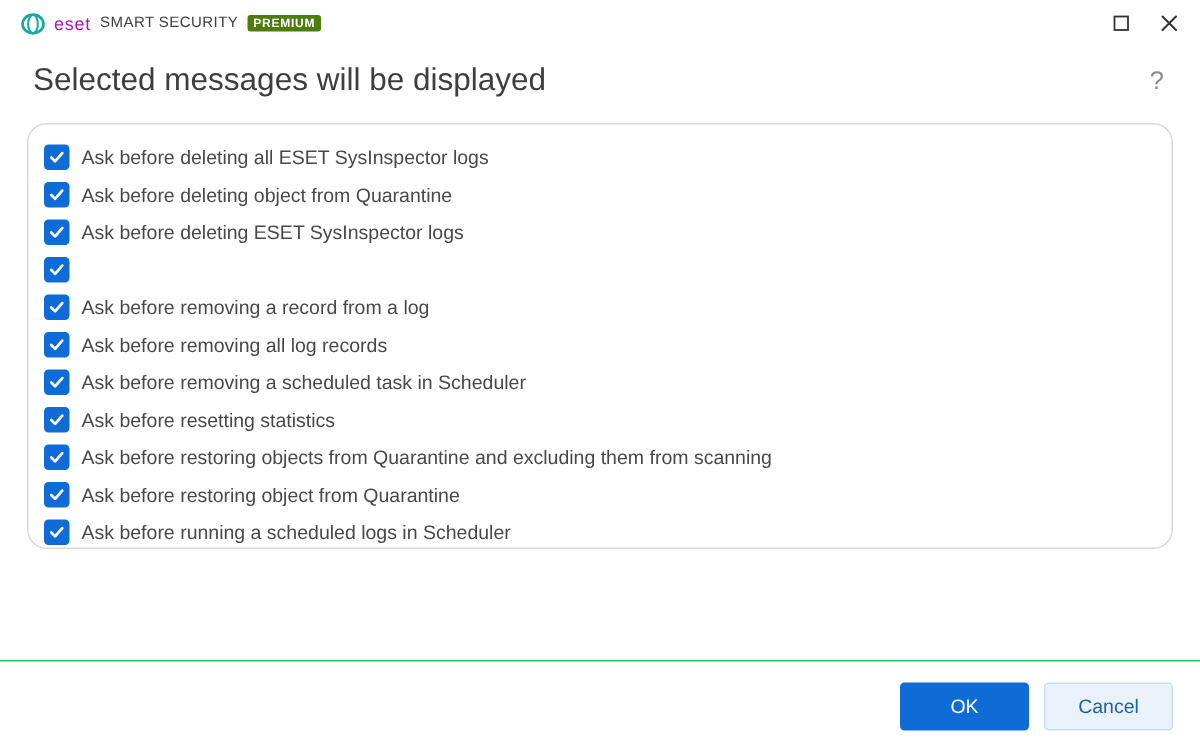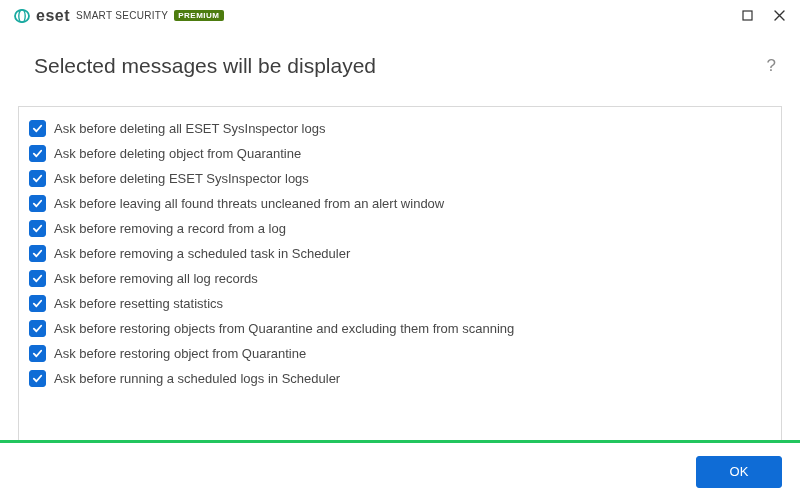--- a/index.html
+++ b/index.html
@@ -25,24 +25,24 @@
     align-items: center;
     gap: 6px;
     font-size: 12px;
     color: #404040;
   }
   .brand-logo {
     display: inline-flex;
     align-items: center;
   }
   .brand-eset {
-    font-weight: 700;
+    font-weight: 400;
     letter-spacing: 0.5px;
-    color: #404040;
-    font-size: 16px;
+    color: #a21caf;
+    font-size: 12px;
   }
   .brand-prod {
     font-weight: 400;
     color: #404040;
     font-size: 10px;
     letter-spacing: 0.3px;
   }
   .brand-badge {
     background: #4d7c0f;
     color: #fff;
@@ -67,34 +67,34 @@
   }
   .header {
     display: flex;
     align-items: center;
     padding: 6px 18px 12px 18px;
   }
   .header h1 {
     font-size: 21px;
     font-weight: 400;
     color: #3e3e3e;
-    margin: 16px;
+    margin: 4px;
   }
   .help-icon {
     margin-left: auto;
     font-size: 17px;
     color: #8a8a8a;
     cursor: pointer;
     padding: 2px 6px;
   }
   .content-wrap {
     margin: 0 18px;
     border: 1px solid #d9d9d9;
-    border-radius: 0;
-    height: 351px;
+    border-radius: 13px;
+    height: 284px;
     position: relative;
     overflow: hidden;
   }
   .list {
     padding: 9px 8px 8px 6px;
     height: 100%;
     overflow-y: auto;
   }
   .list::-webkit-scrollbar { width: 10px; }
   .list::-webkit-scrollbar-track { background: transparent; }
@@ -129,21 +129,21 @@
     border: 1.5px solid #b8b8b8;
   }
   .cb.checked svg { display: block; }
   .row-label { cursor: default; }
   .footer {
     position: absolute;
     bottom: 0;
     left: 0;
     right: 0;
     height: 60px;
-    border-top: 3px solid #22c55e;
+    border-top: 1px solid #22c55e;
     display: flex;
     align-items: center;
     justify-content: flex-end;
     padding: 0 18px;
     gap: 10px;
     background: #fff;
   }
   .btn {
     min-width: 86px;
     height: 32px;
@@ -225,45 +225,44 @@
           </svg>
         </span>
         <span class="row-label">Ask before deleting ESET SysInspector logs</span>
       </div>
       <div class="row">
         <span class="cb checked">
           <svg width="11" height="11" viewBox="0 0 12 12">
             <path d="M2 6.2 L4.8 9 L10 3" fill="none" stroke="#fff" stroke-width="2" stroke-linecap="round" stroke-linejoin="round"></path>
           </svg>
         </span>
-        <span class="row-label">Ask before leaving all found threats uncleaned from an alert window</span>
       </div>
       <div class="row">
         <span class="cb checked">
           <svg width="11" height="11" viewBox="0 0 12 12">
             <path d="M2 6.2 L4.8 9 L10 3" fill="none" stroke="#fff" stroke-width="2" stroke-linecap="round" stroke-linejoin="round"></path>
           </svg>
         </span>
         <span class="row-label">Ask before removing a record from a log</span>
       </div>
       <div class="row">
         <span class="cb checked">
           <svg width="11" height="11" viewBox="0 0 12 12">
             <path d="M2 6.2 L4.8 9 L10 3" fill="none" stroke="#fff" stroke-width="2" stroke-linecap="round" stroke-linejoin="round"></path>
           </svg>
         </span>
+        <span class="row-label">Ask before removing all log records</span>
+      </div>
+      <div class="row">
+        <span class="cb checked">
+          <svg width="11" height="11" viewBox="0 0 12 12">
+            <path d="M2 6.2 L4.8 9 L10 3" fill="none" stroke="#fff" stroke-width="2" stroke-linecap="round" stroke-linejoin="round"></path>
+          </svg>
+        </span>
         <span class="row-label">Ask before removing a scheduled task in Scheduler</span>
-      </div>
-      <div class="row">
-        <span class="cb checked">
-          <svg width="11" height="11" viewBox="0 0 12 12">
-            <path d="M2 6.2 L4.8 9 L10 3" fill="none" stroke="#fff" stroke-width="2" stroke-linecap="round" stroke-linejoin="round"></path>
-          </svg>
-        </span>
-        <span class="row-label">Ask before removing all log records</span>
       </div>
       <div class="row">
         <span class="cb checked">
           <svg width="11" height="11" viewBox="0 0 12 12">
             <path d="M2 6.2 L4.8 9 L10 3" fill="none" stroke="#fff" stroke-width="2" stroke-linecap="round" stroke-linejoin="round"></path>
           </svg>
         </span>
         <span class="row-label">Ask before resetting statistics</span>
       </div>
       <div class="row">
@@ -288,13 +287,14 @@
             <path d="M2 6.2 L4.8 9 L10 3" fill="none" stroke="#fff" stroke-width="2" stroke-linecap="round" stroke-linejoin="round"></path>
           </svg>
         </span>
         <span class="row-label">Ask before running a scheduled logs in Scheduler</span>
       </div>
     </div>
 </div>
 
 <div class="footer">
   <div class="btn btn-primary">OK</div>
+  <div class="btn btn-secondary">Cancel</div>
 </div>
 
 </body></html>

